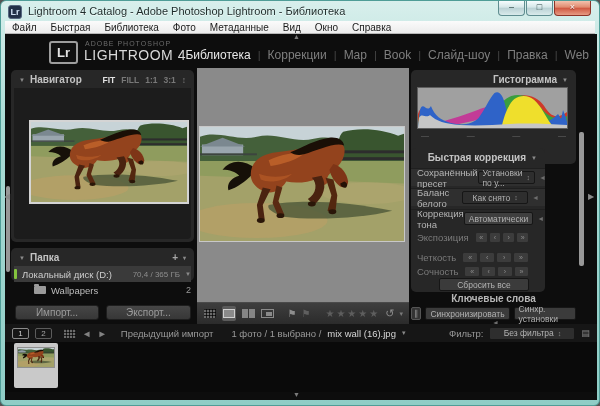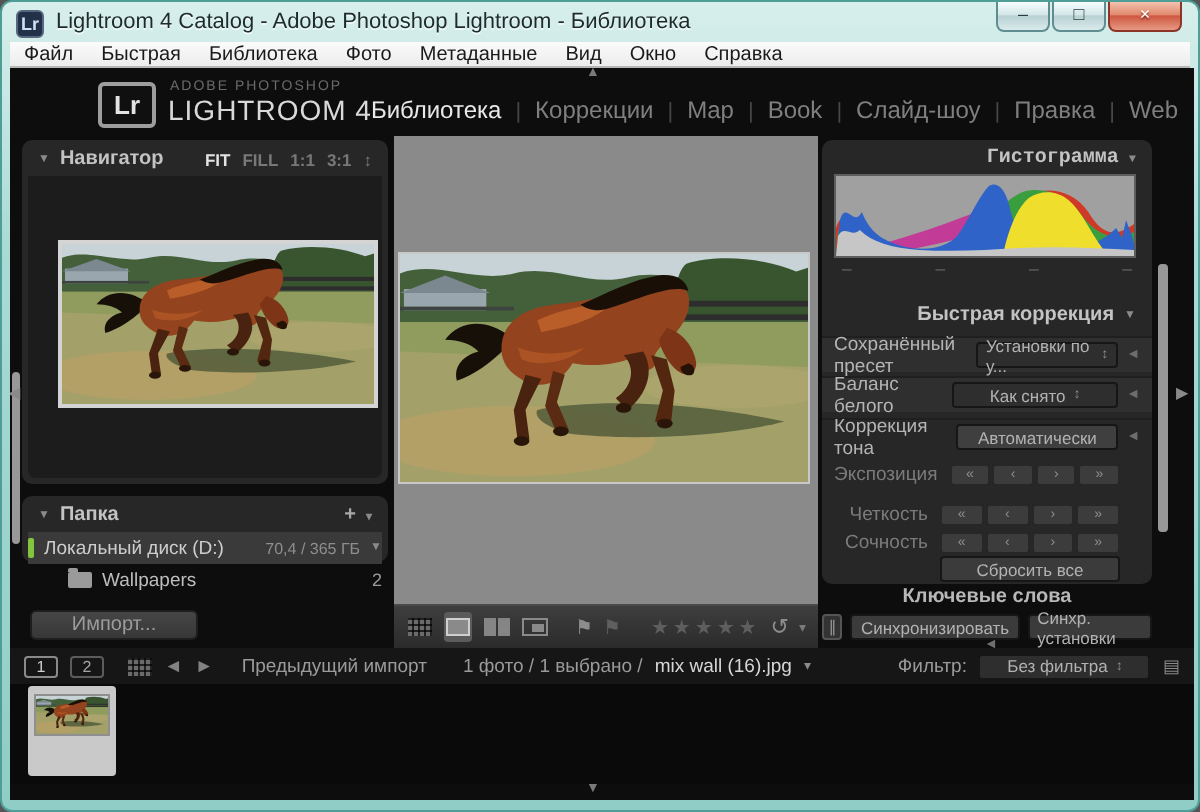--- a/index.html
+++ b/index.html
@@ -204,20 +204,21 @@
         <span class="tri">▼</span>
       </div>
       <div class="vrow" style="top:34px;padding-left:20px;color:#bdbdbd;">
         <span class="fold"></span>
         <span>Wallpapers</span>
         <span style="margin-left:auto;font-size:9px;color:#9a9a9a;">2</span>
       </div>
     </div>
 
     <div class="btn" style="left:10px;top:271px;width:84px;">Импорт...</div>
+    <div class="btn" style="left:101px;top:271px;width:85px;">Экспорт...</div>
     <div class="sbar" style="left:1px;top:152px;height:86px;width:4px;"></div>
 
     <div class="ab" style="left:192px;top:34px;width:212px;height:234px;background:#8a8a8a;">
       <svg class="ab" style="left:2px;top:58px;border:1px solid #c8c8c8;" width="206" height="116" viewBox="0 0 208 117" preserveAspectRatio="none">
           <use href="#horse-scene"></use>
         </svg>
     </div>
 
     <div class="tbar">
       <div class="vbtn">
@@ -235,21 +236,21 @@
       <div class="vbtn">
           <span class="i-surv"></span>
         </div>
       <span style="margin-left:8px;color:#8d8d8d;font-size:10px;">⚑</span>
       <span style="color:#5f5f5f;font-size:10px;">⚑</span>
       <span style="margin-left:10px;color:#5e5e5e;font-size:10px;letter-spacing:2px;">★★★★★</span>
       <span style="margin-left:auto;color:#8d8d8d;font-size:11px;">↺</span>
       <span style="color:#7a7a7a;font-size:7px;">▾</span>
     </div>
 
-    <div class="panel" style="left:406px;top:36px;width:165px;height:94px;font-family:Liberation Mono, monospace;">
+    <div class="panel" style="left:406px;top:36px;width:165px;height:94px;">
       <div class="phead" style="justify-content:flex-end;">
         <span>Гистограмма</span>
         <span class="tri">▼</span>
       </div>
       <svg class="ab" style="left:6px;top:17px;border:1px solid #5e5e5e;" width="151" height="42" viewBox="0 0 150 40" preserveAspectRatio="none">
         <rect width="150" height="40" fill="#a0a0a0"></rect>
         <path d="M0,40 L0,26 C4,14 7,30 11,22 C15,30 19,33 27,36 C45,39 60,38 72,37 C80,30 88,14 98,9 C108,5 120,8 127,18 C132,26 138,33 150,24 L150,40 Z" fill="#cf3a28"></path>
         <path d="M0,40 L1,28 C5,18 9,31 13,25 C17,31 23,34 31,36 C48,38 60,36 68,32 C76,24 84,12 94,8 C104,5 116,9 124,20 C130,28 140,34 150,28 L150,40 Z" fill="#3a9e3e"></path>
         <path d="M8,38 C24,34 44,28 60,22 C70,18 78,16 84,16 L84,24 C70,30 44,36 24,39 Z" fill="#c23b97"></path>
         <path d="M0,40 L2,22 C5,12 9,26 13,18 C17,28 23,32 33,35 C45,38 55,36 61,30 C67,22 72,10 77,5 C82,2 86,8 88,18 C90,27 95,33 102,35 L118,37 C128,36 136,31 141,26 L144,31 L146,22 L149,30 L150,34 L150,40 Z" fill="#2f63c8"></path>
@@ -257,21 +258,21 @@
         <path d="M0,40 L1,30 C4,24 8,31 12,27 C18,33 28,36 42,37 C60,38 76,37 92,36 C112,35 132,36 150,37 L150,40 Z" fill="#c6c6c6"></path>
       </svg>
       <div class="ab" style="left:10px;right:10px;top:61px;display:flex;justify-content:space-between;font-size:8px;color:#6c6c6c;">
         <span>—</span>
         <span>—</span>
         <span>—</span>
         <span>—</span>
       </div>
     </div>
 
-    <div class="panel" style="left:406px;top:114px;width:165px;height:144px;">
+    <div class="panel" style="left:406px;top:114px;width:134px;height:144px;">
       <div class="phead" style="justify-content:flex-end;">
         <span>Быстрая коррекция</span>
         <span class="tri">▼</span>
       </div>
       <div class="qrow" style="top:20px;background:#2f2f2f;border-top:1px solid #1f1f1f;">
         <span class="qlab">Сохранённый пресет</span>
         <div class="drop qsel">
           <span>Установки по у...</span>
           <span style="font-size:7px;color:#888;">↕</span>
         </div>

